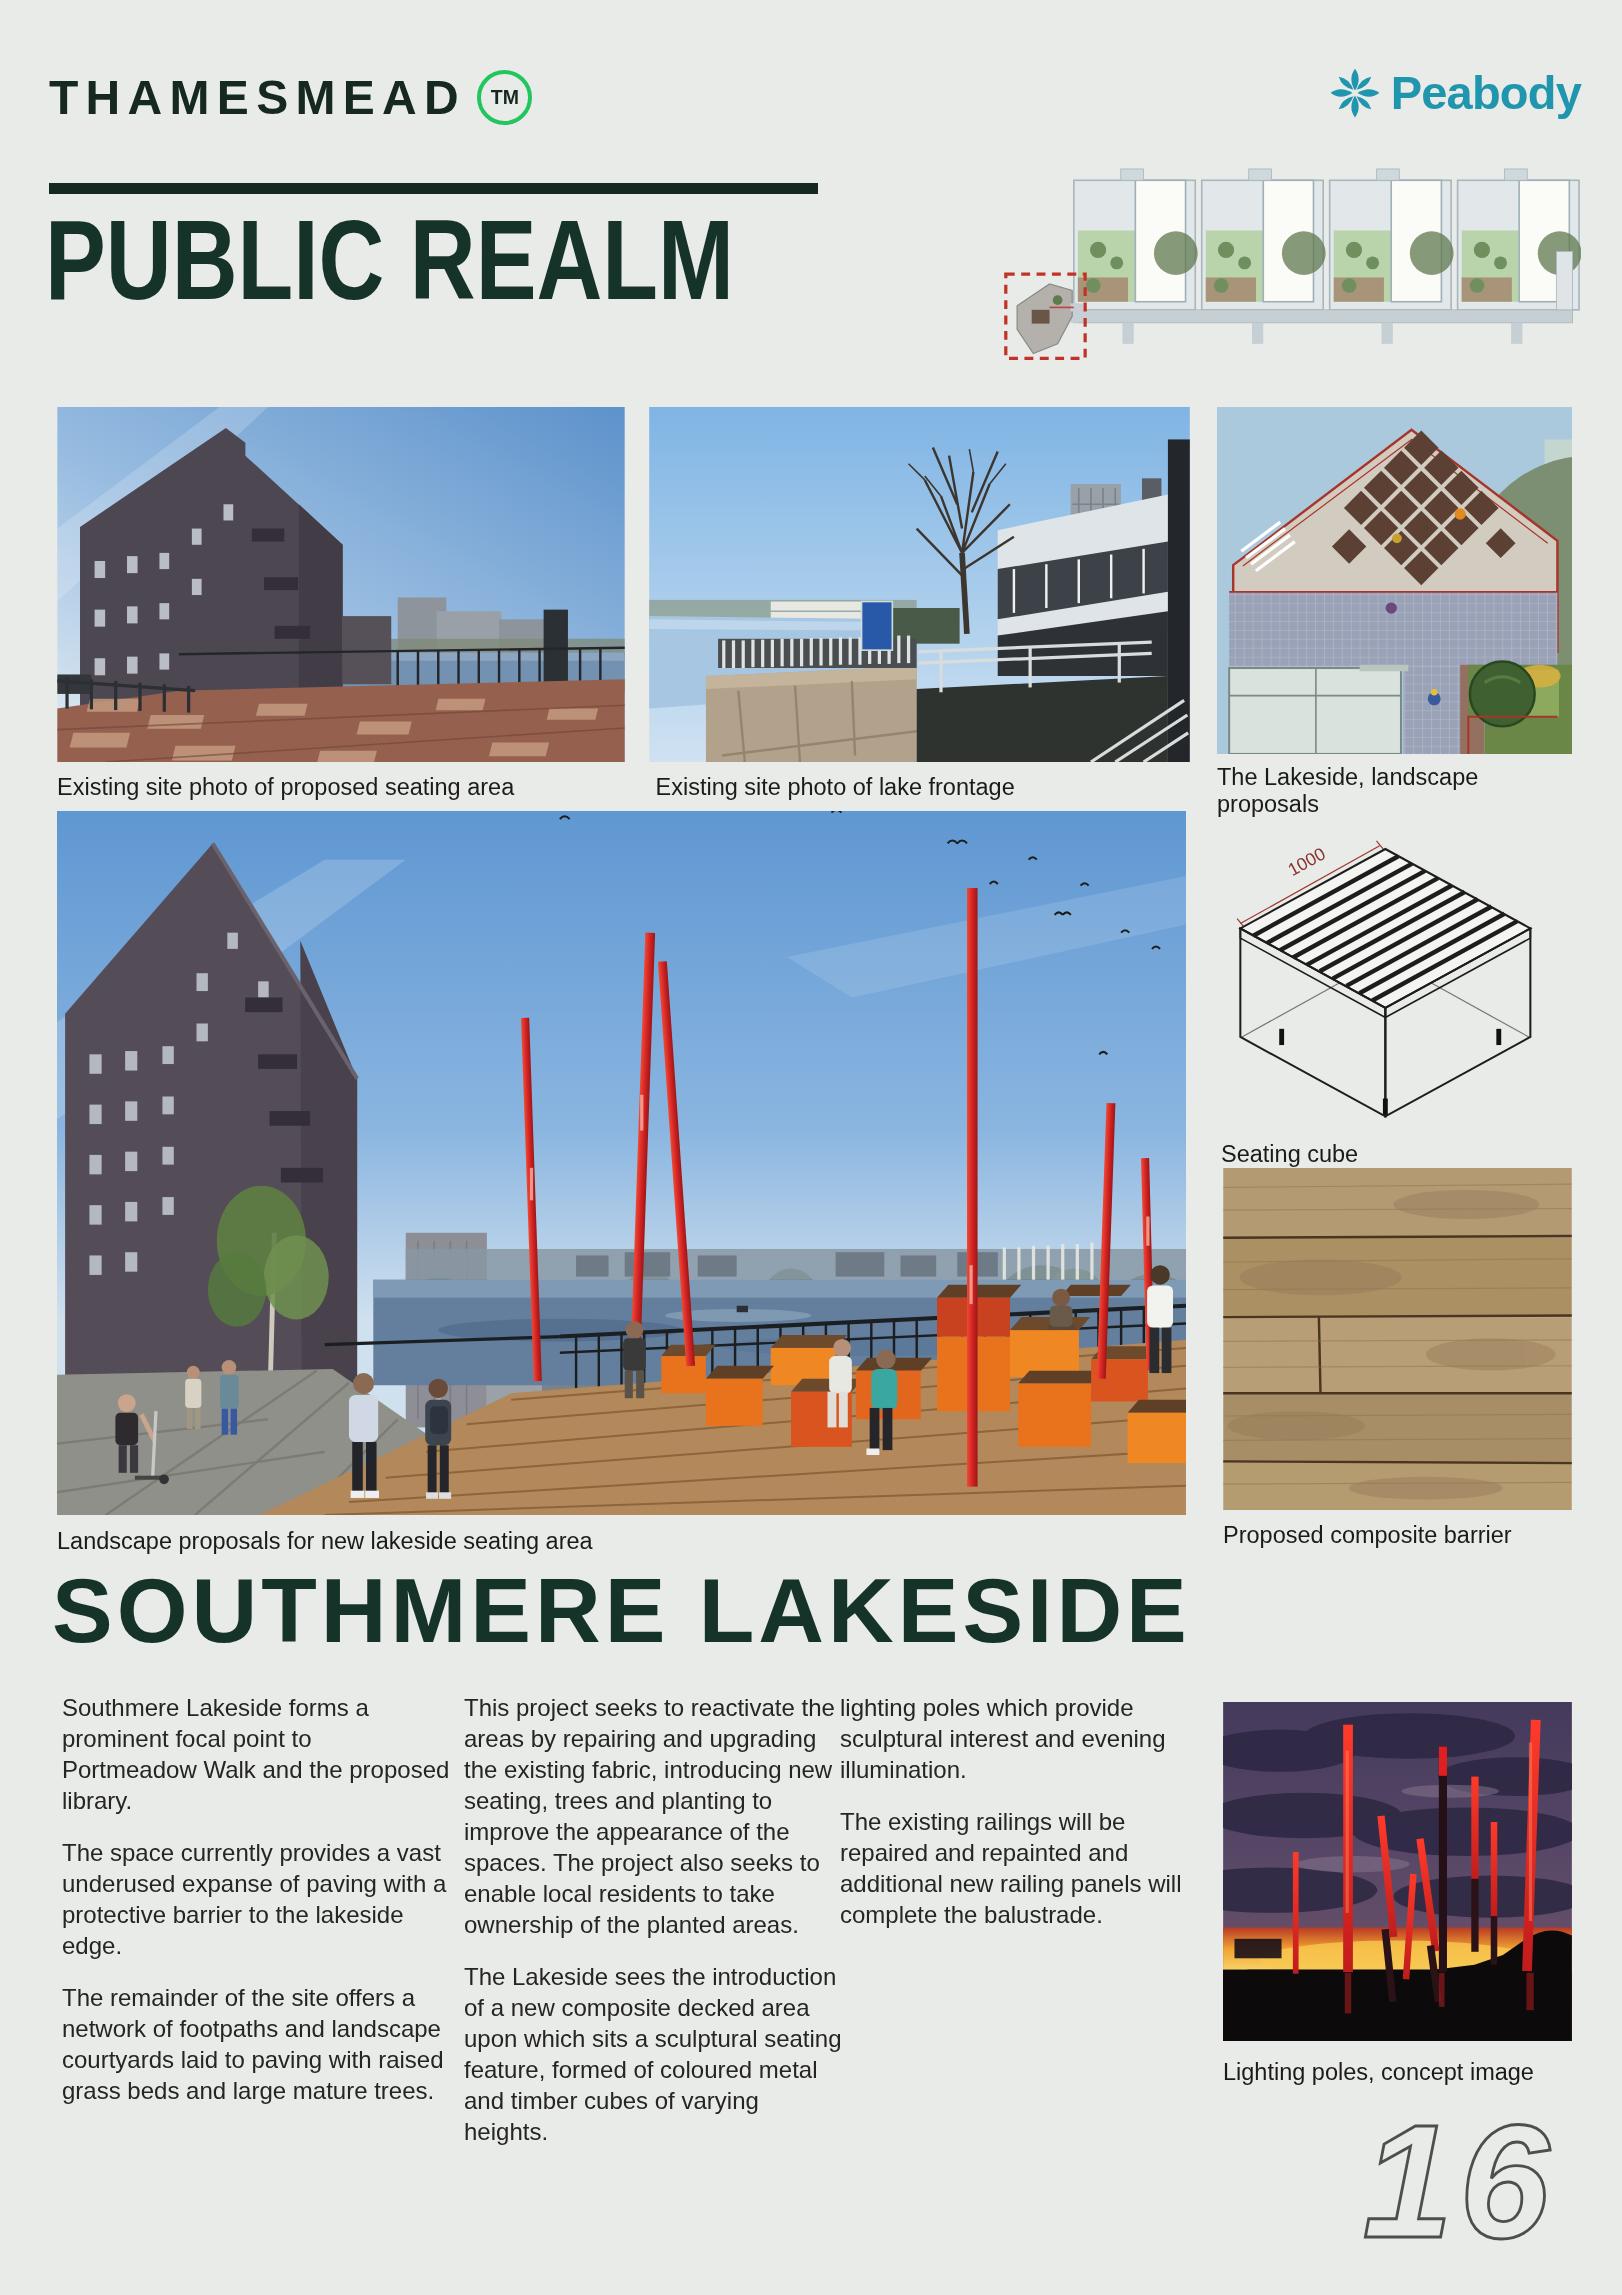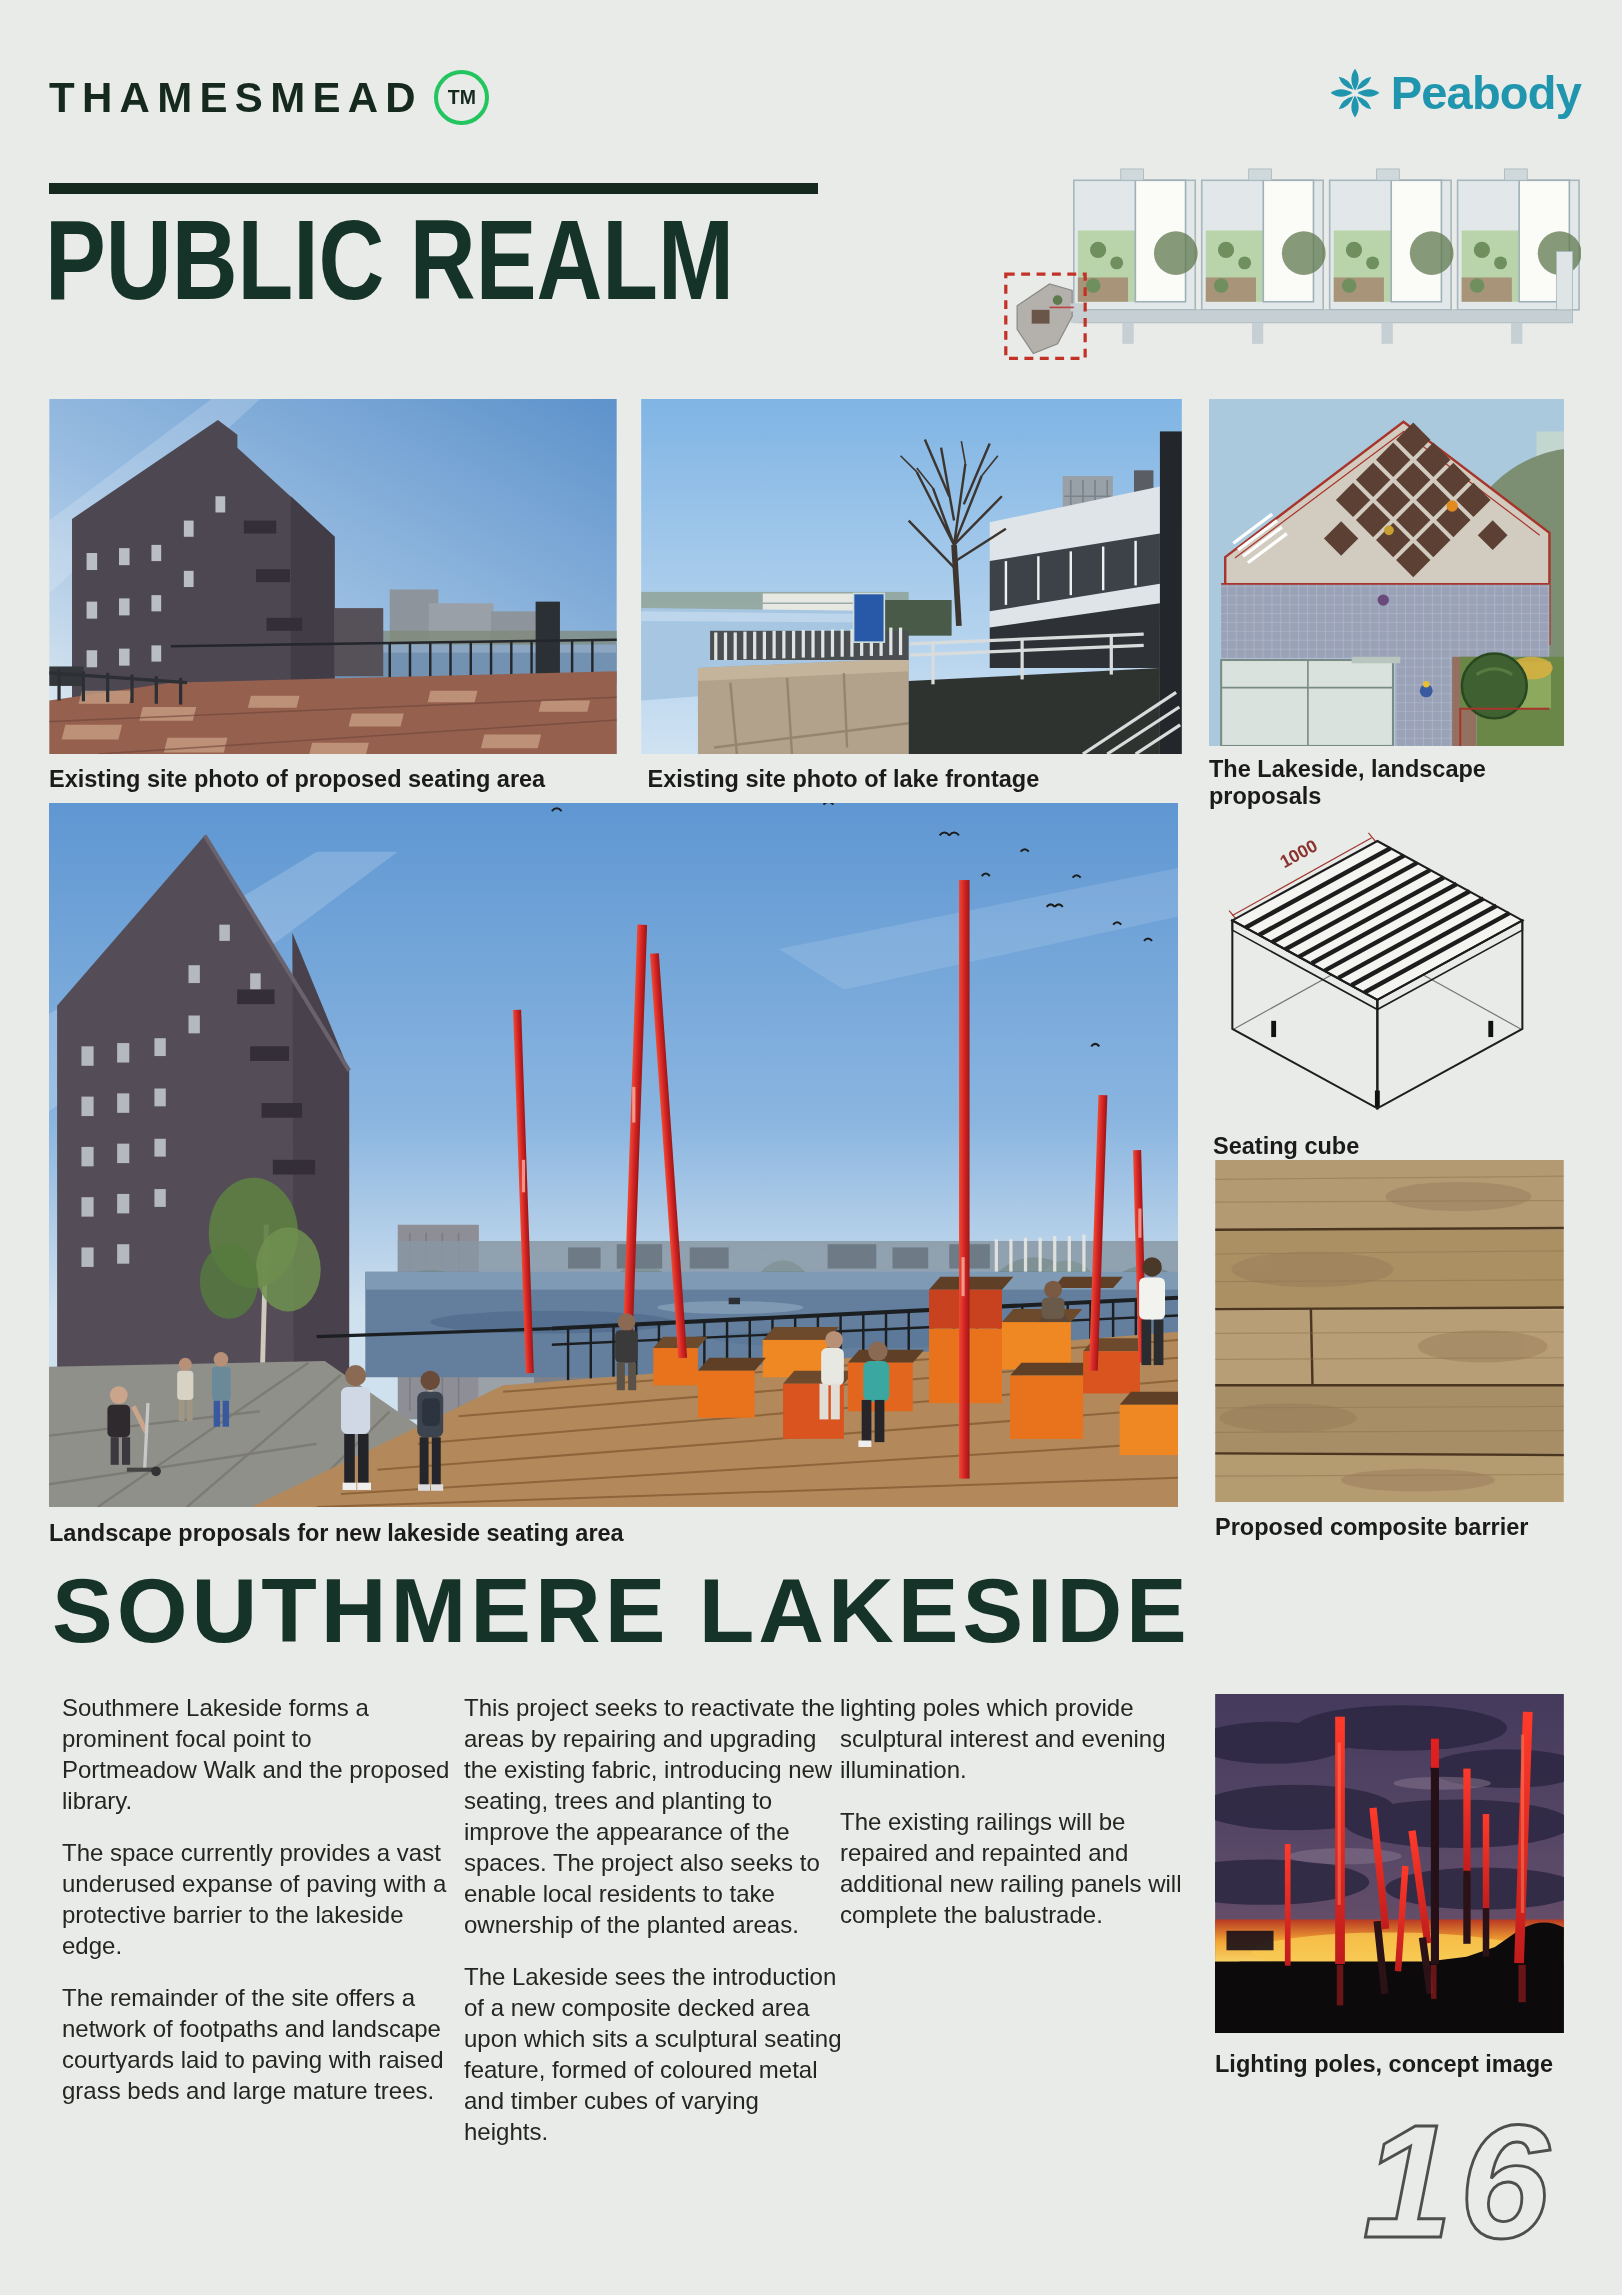--- a/index.html
+++ b/index.html
@@ -1,35 +1,35 @@
 <!DOCTYPE html>
 <html style="font-size:13px"><head>
 <meta charset="utf-8">
 <style>
   html,body{margin:0;padding:0;background:#d8dad8;}
   .poster{position:relative;width:1622px;height:2295px;background:#e9ebe8;overflow:hidden;
           font-family:"Liberation Sans",sans-serif;color:#1d1d1b;}
   .abs{position:absolute;}
   
   .brand{left:49px;top:70px;display:flex;align-items:center;}
-  .brand-word{font-size:42px;font-weight:800;letter-spacing:7.3px;color:#15291f;}
+  .brand-word{font-size:48px;font-weight:800;letter-spacing:7.3px;color:#15291f;}
   .tm-circle{width:47px;height:47px;border:4px solid #22c55e;border-radius:50%;margin-left:11.4px;
              display:flex;align-items:center;justify-content:center;font-size:19.5px;font-weight:800;color:#15291f;letter-spacing:0;}
   .peabody{left:1329px;top:65px;display:flex;align-items:center;}
   .peabody-word{font-size:47px;font-weight:700;color:#2095ae;margin-left:9.7px;letter-spacing:-0.8px;}
   .rule{left:49px;top:183px;width:769px;height:11.4px;background:#15291f;}
   .page-title{left:45px;top:203px;font-size:114px;line-height:1;font-weight:800;color:#16332a;
               transform:scaleX(0.8);transform-origin:left top;white-space:nowrap;}
   
   .cap{font-size:23.5px;color:#1b1b19;}
   
   .section-title{left:52px;top:1559px;font-size:91px;font-weight:800;letter-spacing:4px;color:#16332a;white-space:nowrap;}
   .col{top:1692px;font-size:24px;line-height:31px;color:#252522;}
   .col p{margin:0 0 21px 0;}
-  figure{margin:0;font-weight:bold;}
+  figure{margin:8px;}
   svg{display:block;}
 </style>
 </head>
 <body>
 
 <div class="poster">
 
   <div class="abs brand">
     <span class="brand-word">THAMESMEAD</span>
     <span class="tm-circle">TM</span>

